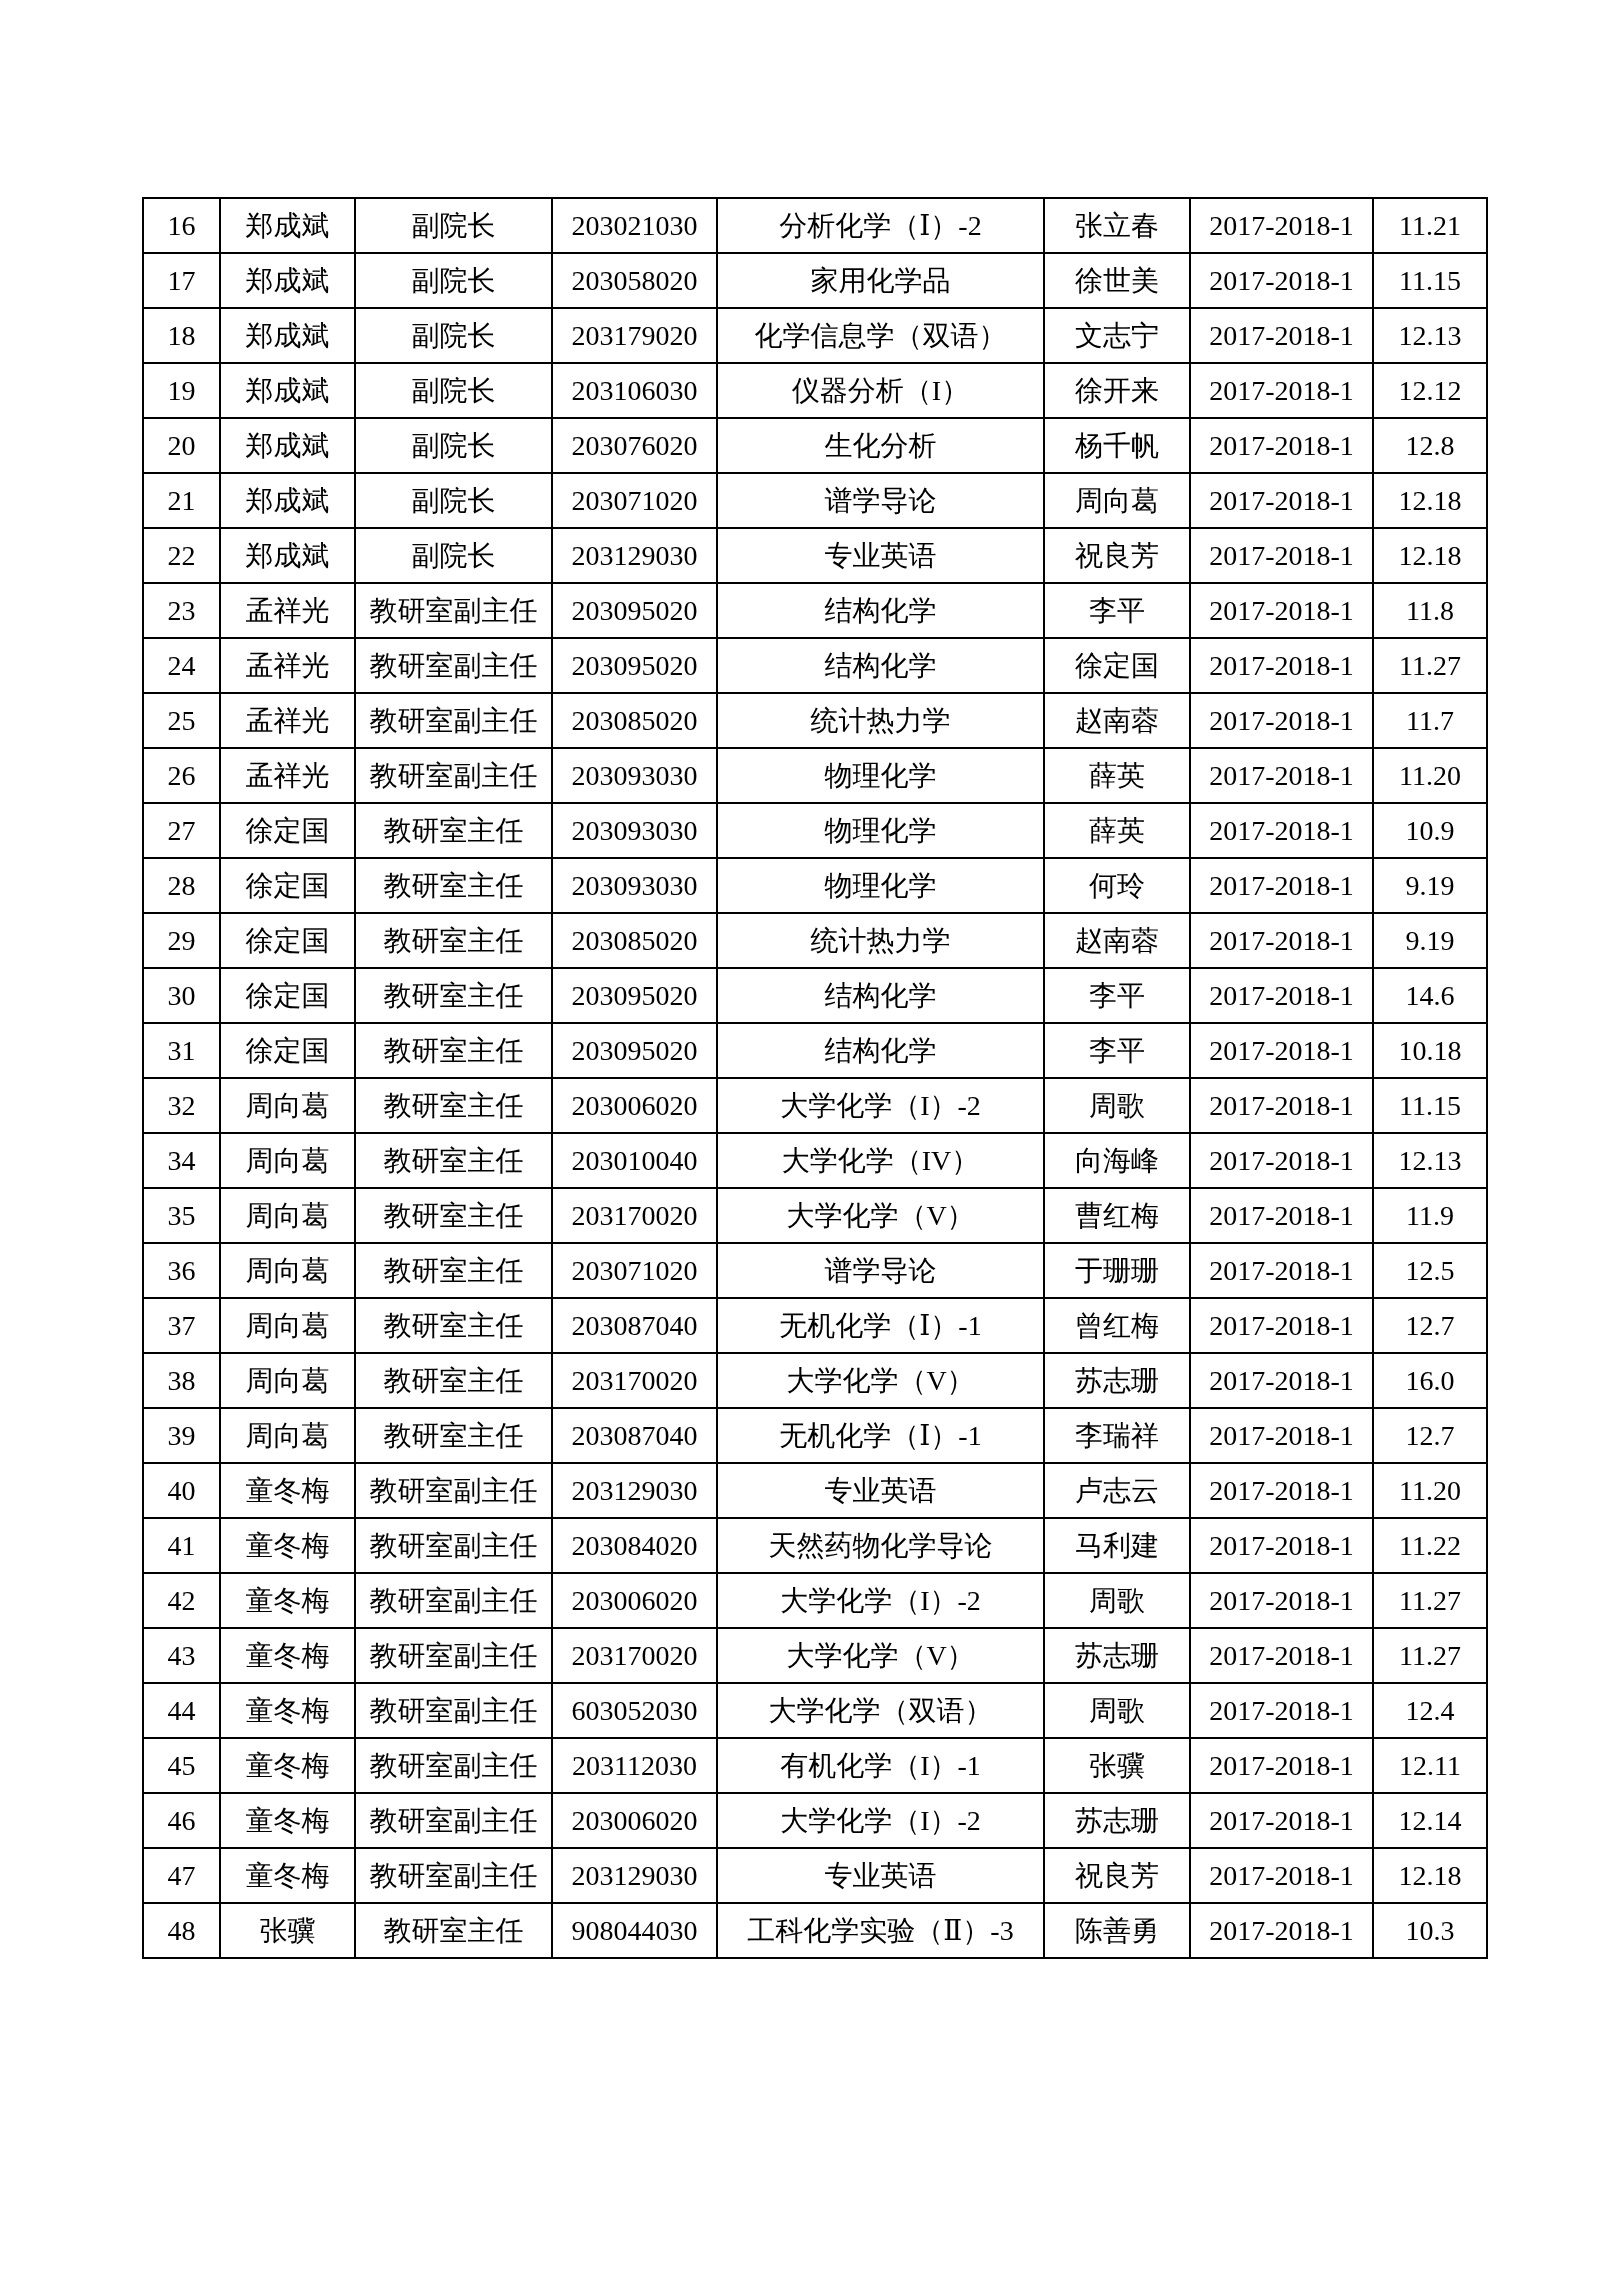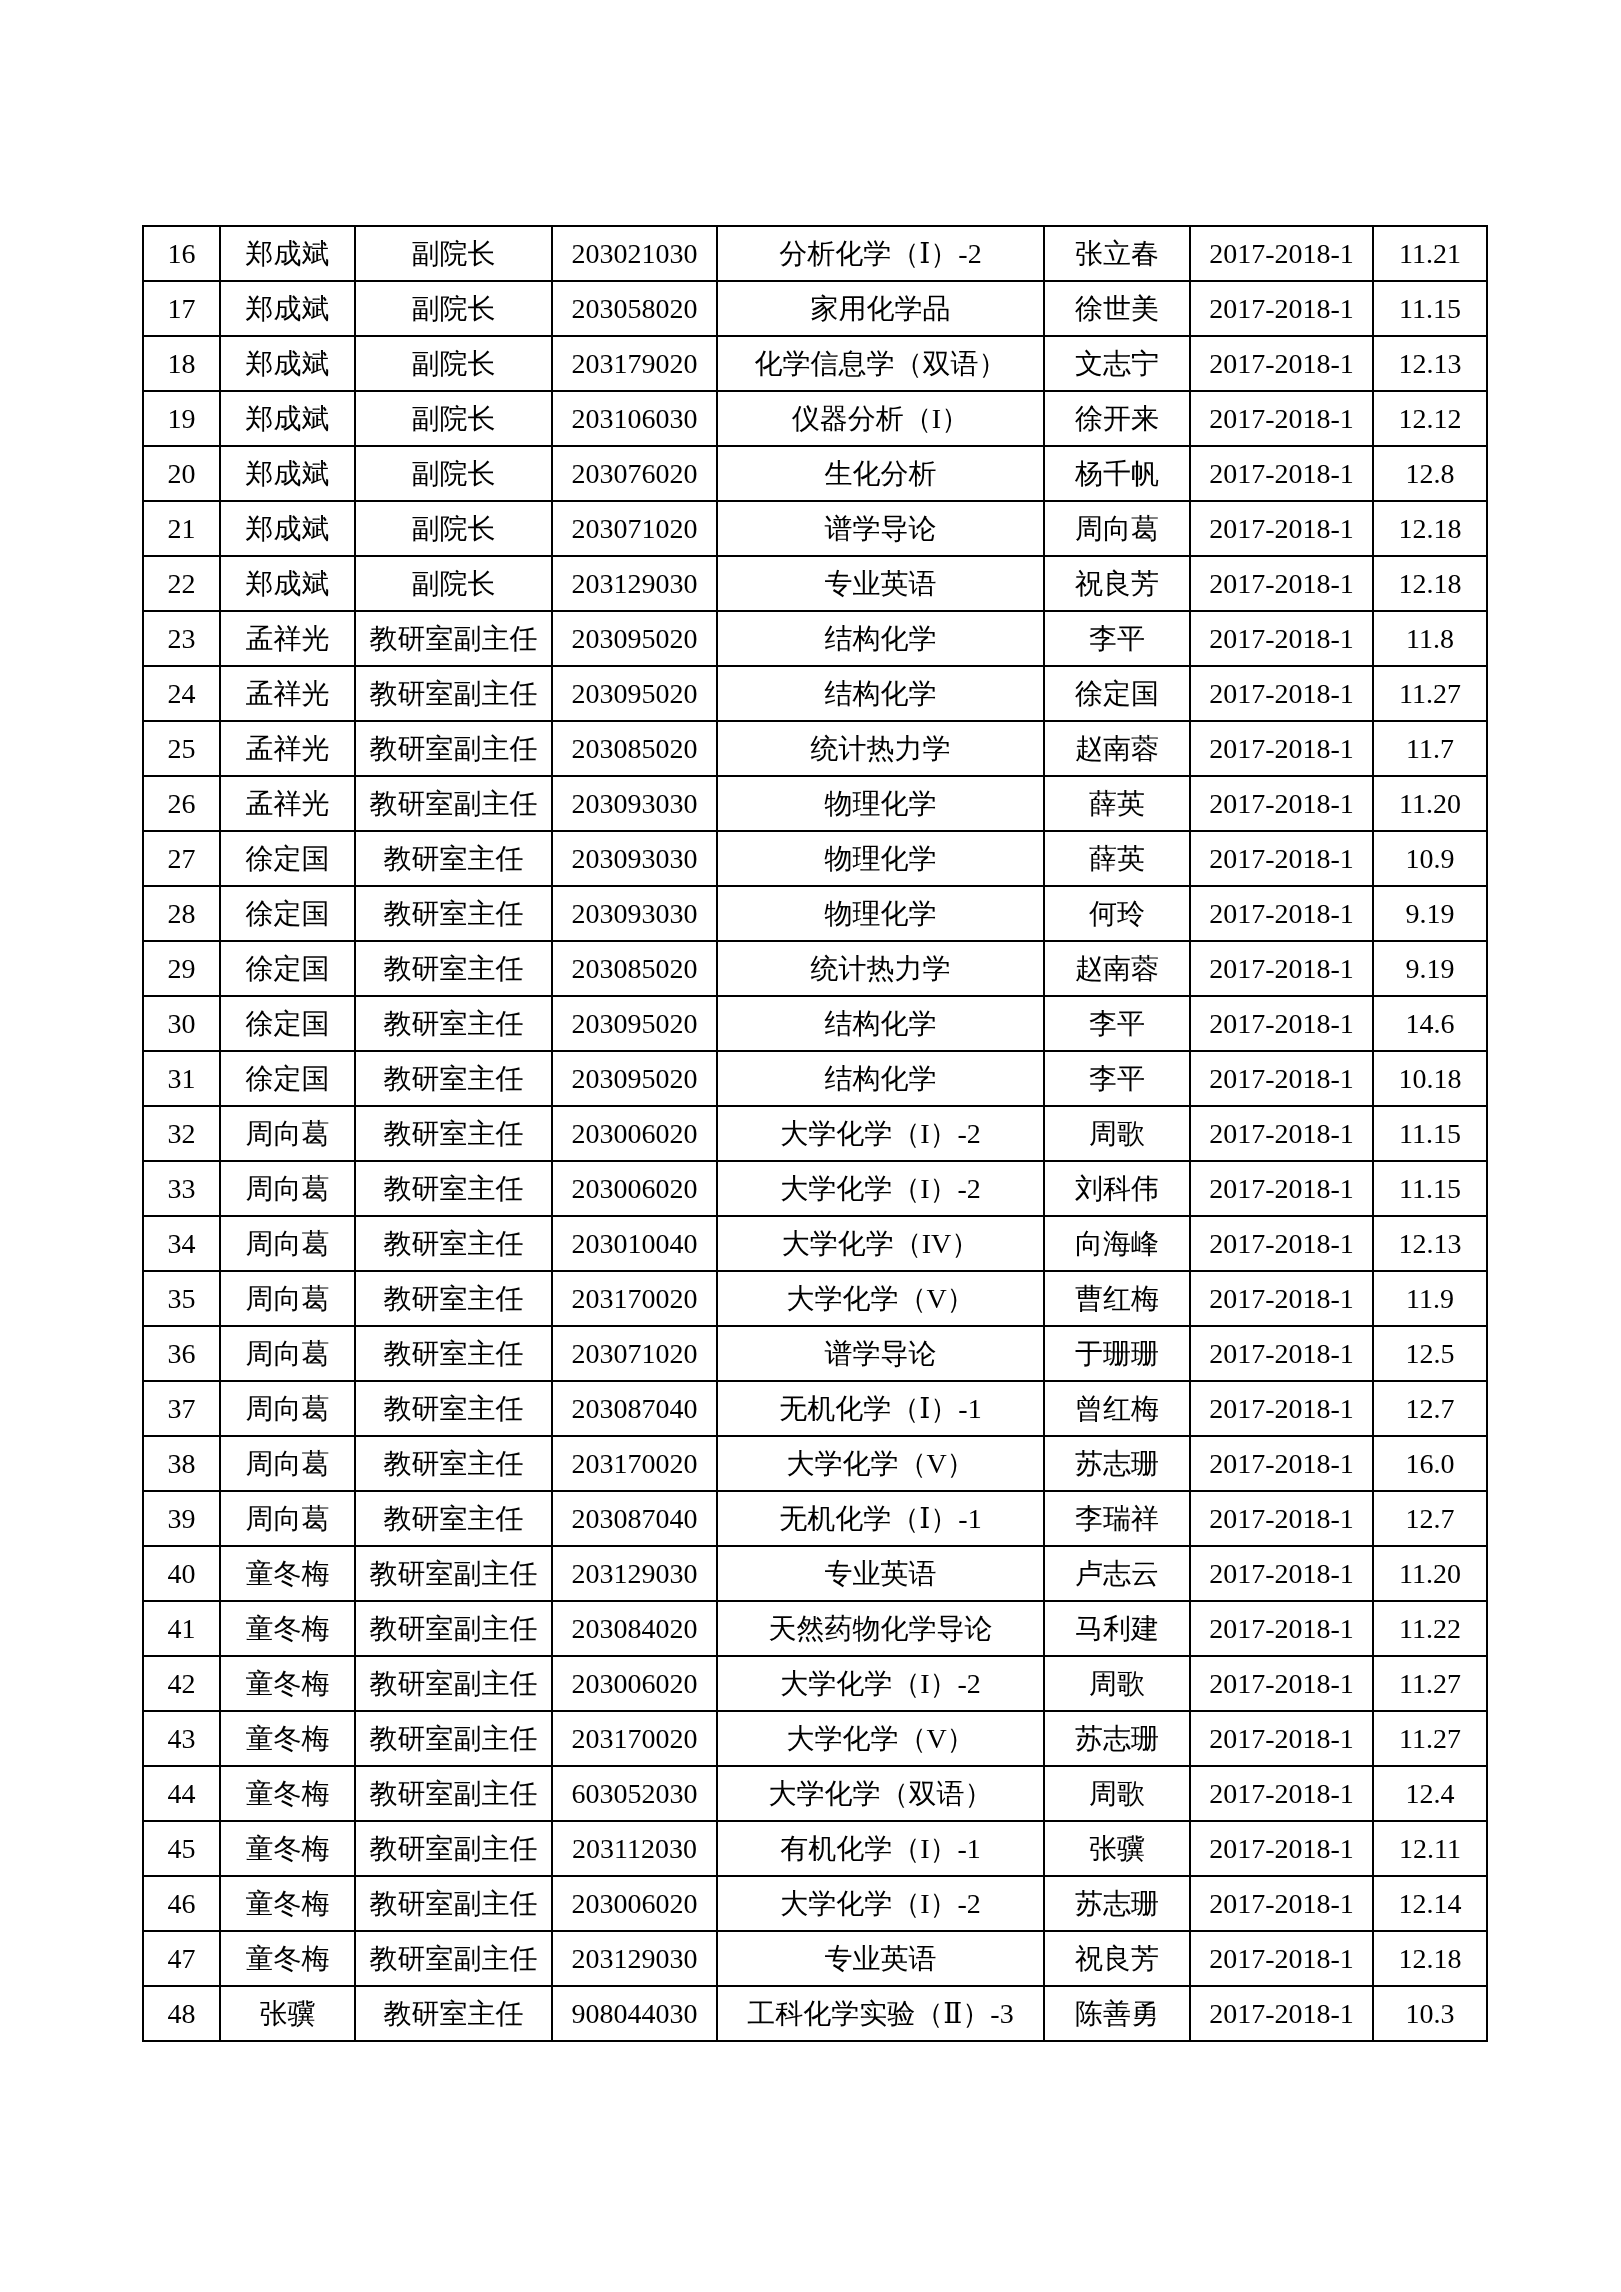--- a/index.html
+++ b/index.html
@@ -39,21 +39,20 @@
     text-align: center;
     vertical-align: middle;
     font-size: 28px;
     line-height: 53px;
     white-space: nowrap;
     overflow: hidden;
     color: #000000;
   }
   table.records {
     border-width: 2.9px;
-    margin-top: 28px;
   }
   col.c-no       { width: 77px; }
   col.c-name     { width: 135px; }
   col.c-position { width: 197px; }
   col.c-code     { width: 165px; }
   col.c-course   { width: 327px; }
   col.c-teacher  { width: 146px; }
   col.c-semester { width: 183px; }
   col.c-date     { width: 114px; }
 </style>
@@ -237,30 +236,20 @@
           <td>32</td>
           <td>周向葛</td>
           <td>教研室主任</td>
           <td>203006020</td>
           <td>大学化学（I）-2</td>
           <td>周歌</td>
           <td>2017-2018-1</td>
           <td>11.15</td>
         </tr>
         <tr>
-          <td>33</td>
-          <td>周向葛</td>
-          <td>教研室主任</td>
-          <td>203006020</td>
-          <td>大学化学（I）-2</td>
-          <td>刘科伟</td>
-          <td>2017-2018-1</td>
-          <td>11.15</td>
-        </tr>
-        <tr>
           <td>34</td>
           <td>周向葛</td>
           <td>教研室主任</td>
           <td>203010040</td>
           <td>大学化学（IV）</td>
           <td>向海峰</td>
           <td>2017-2018-1</td>
           <td>12.13</td>
         </tr>
         <tr>

